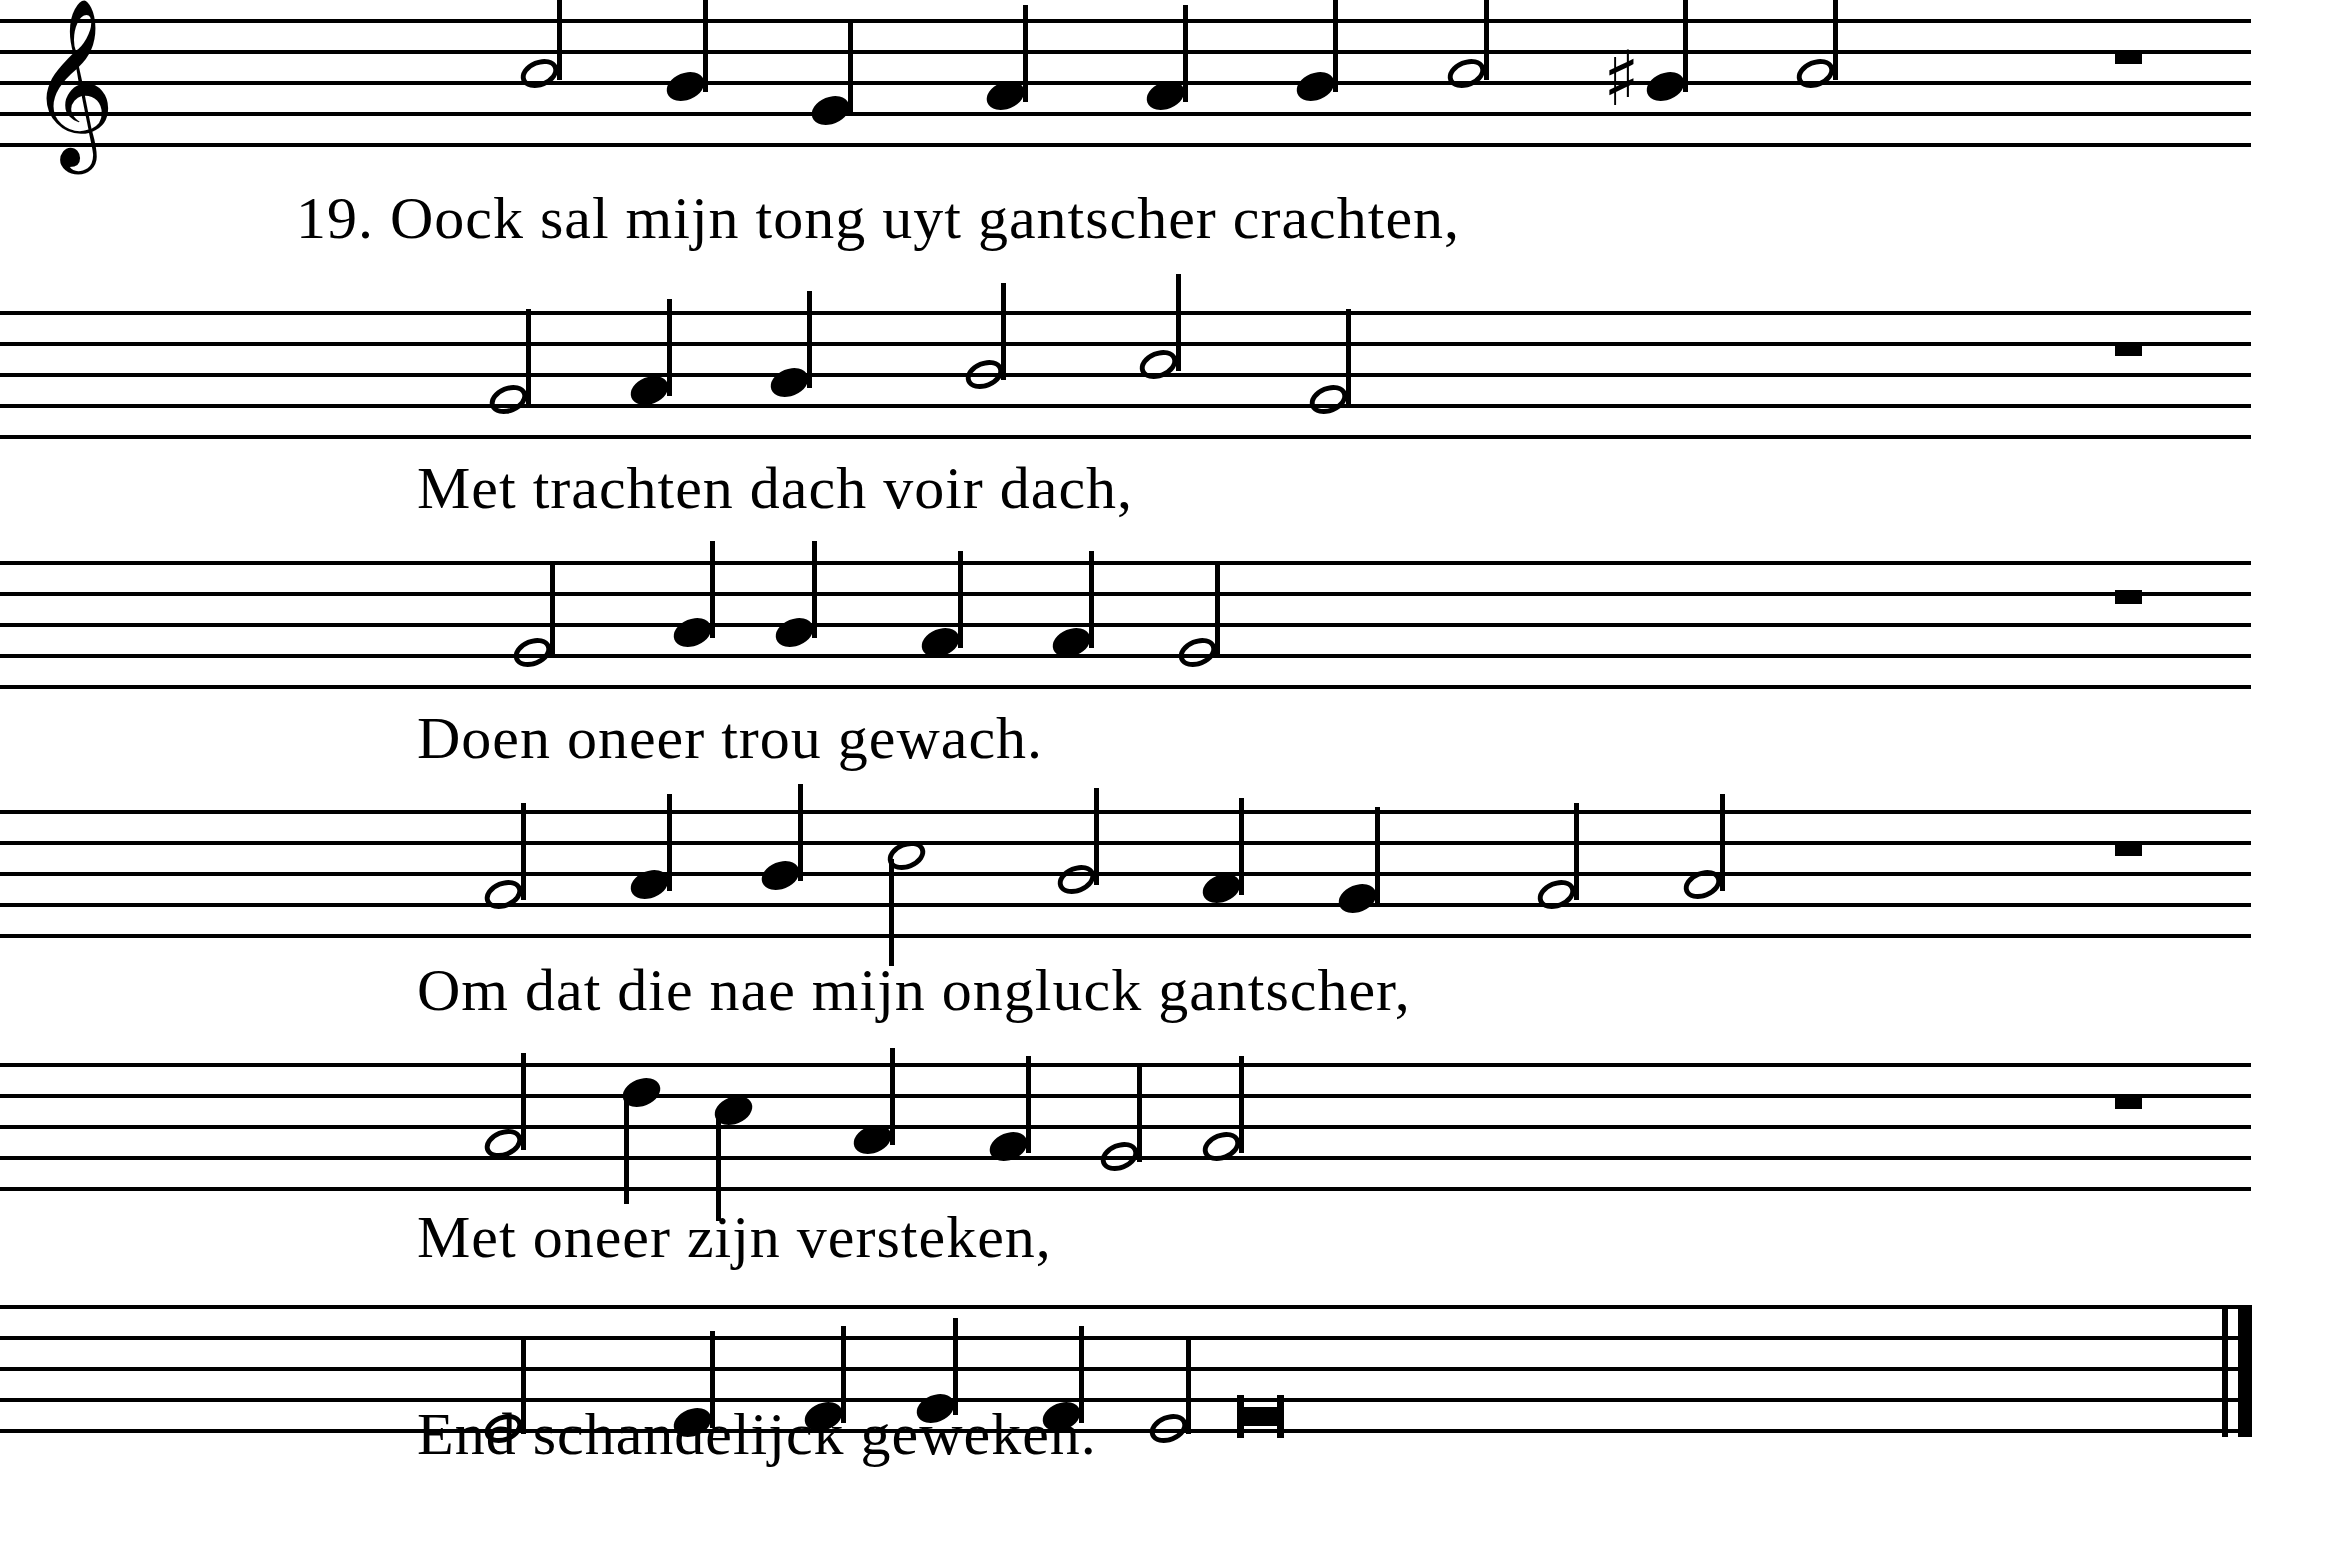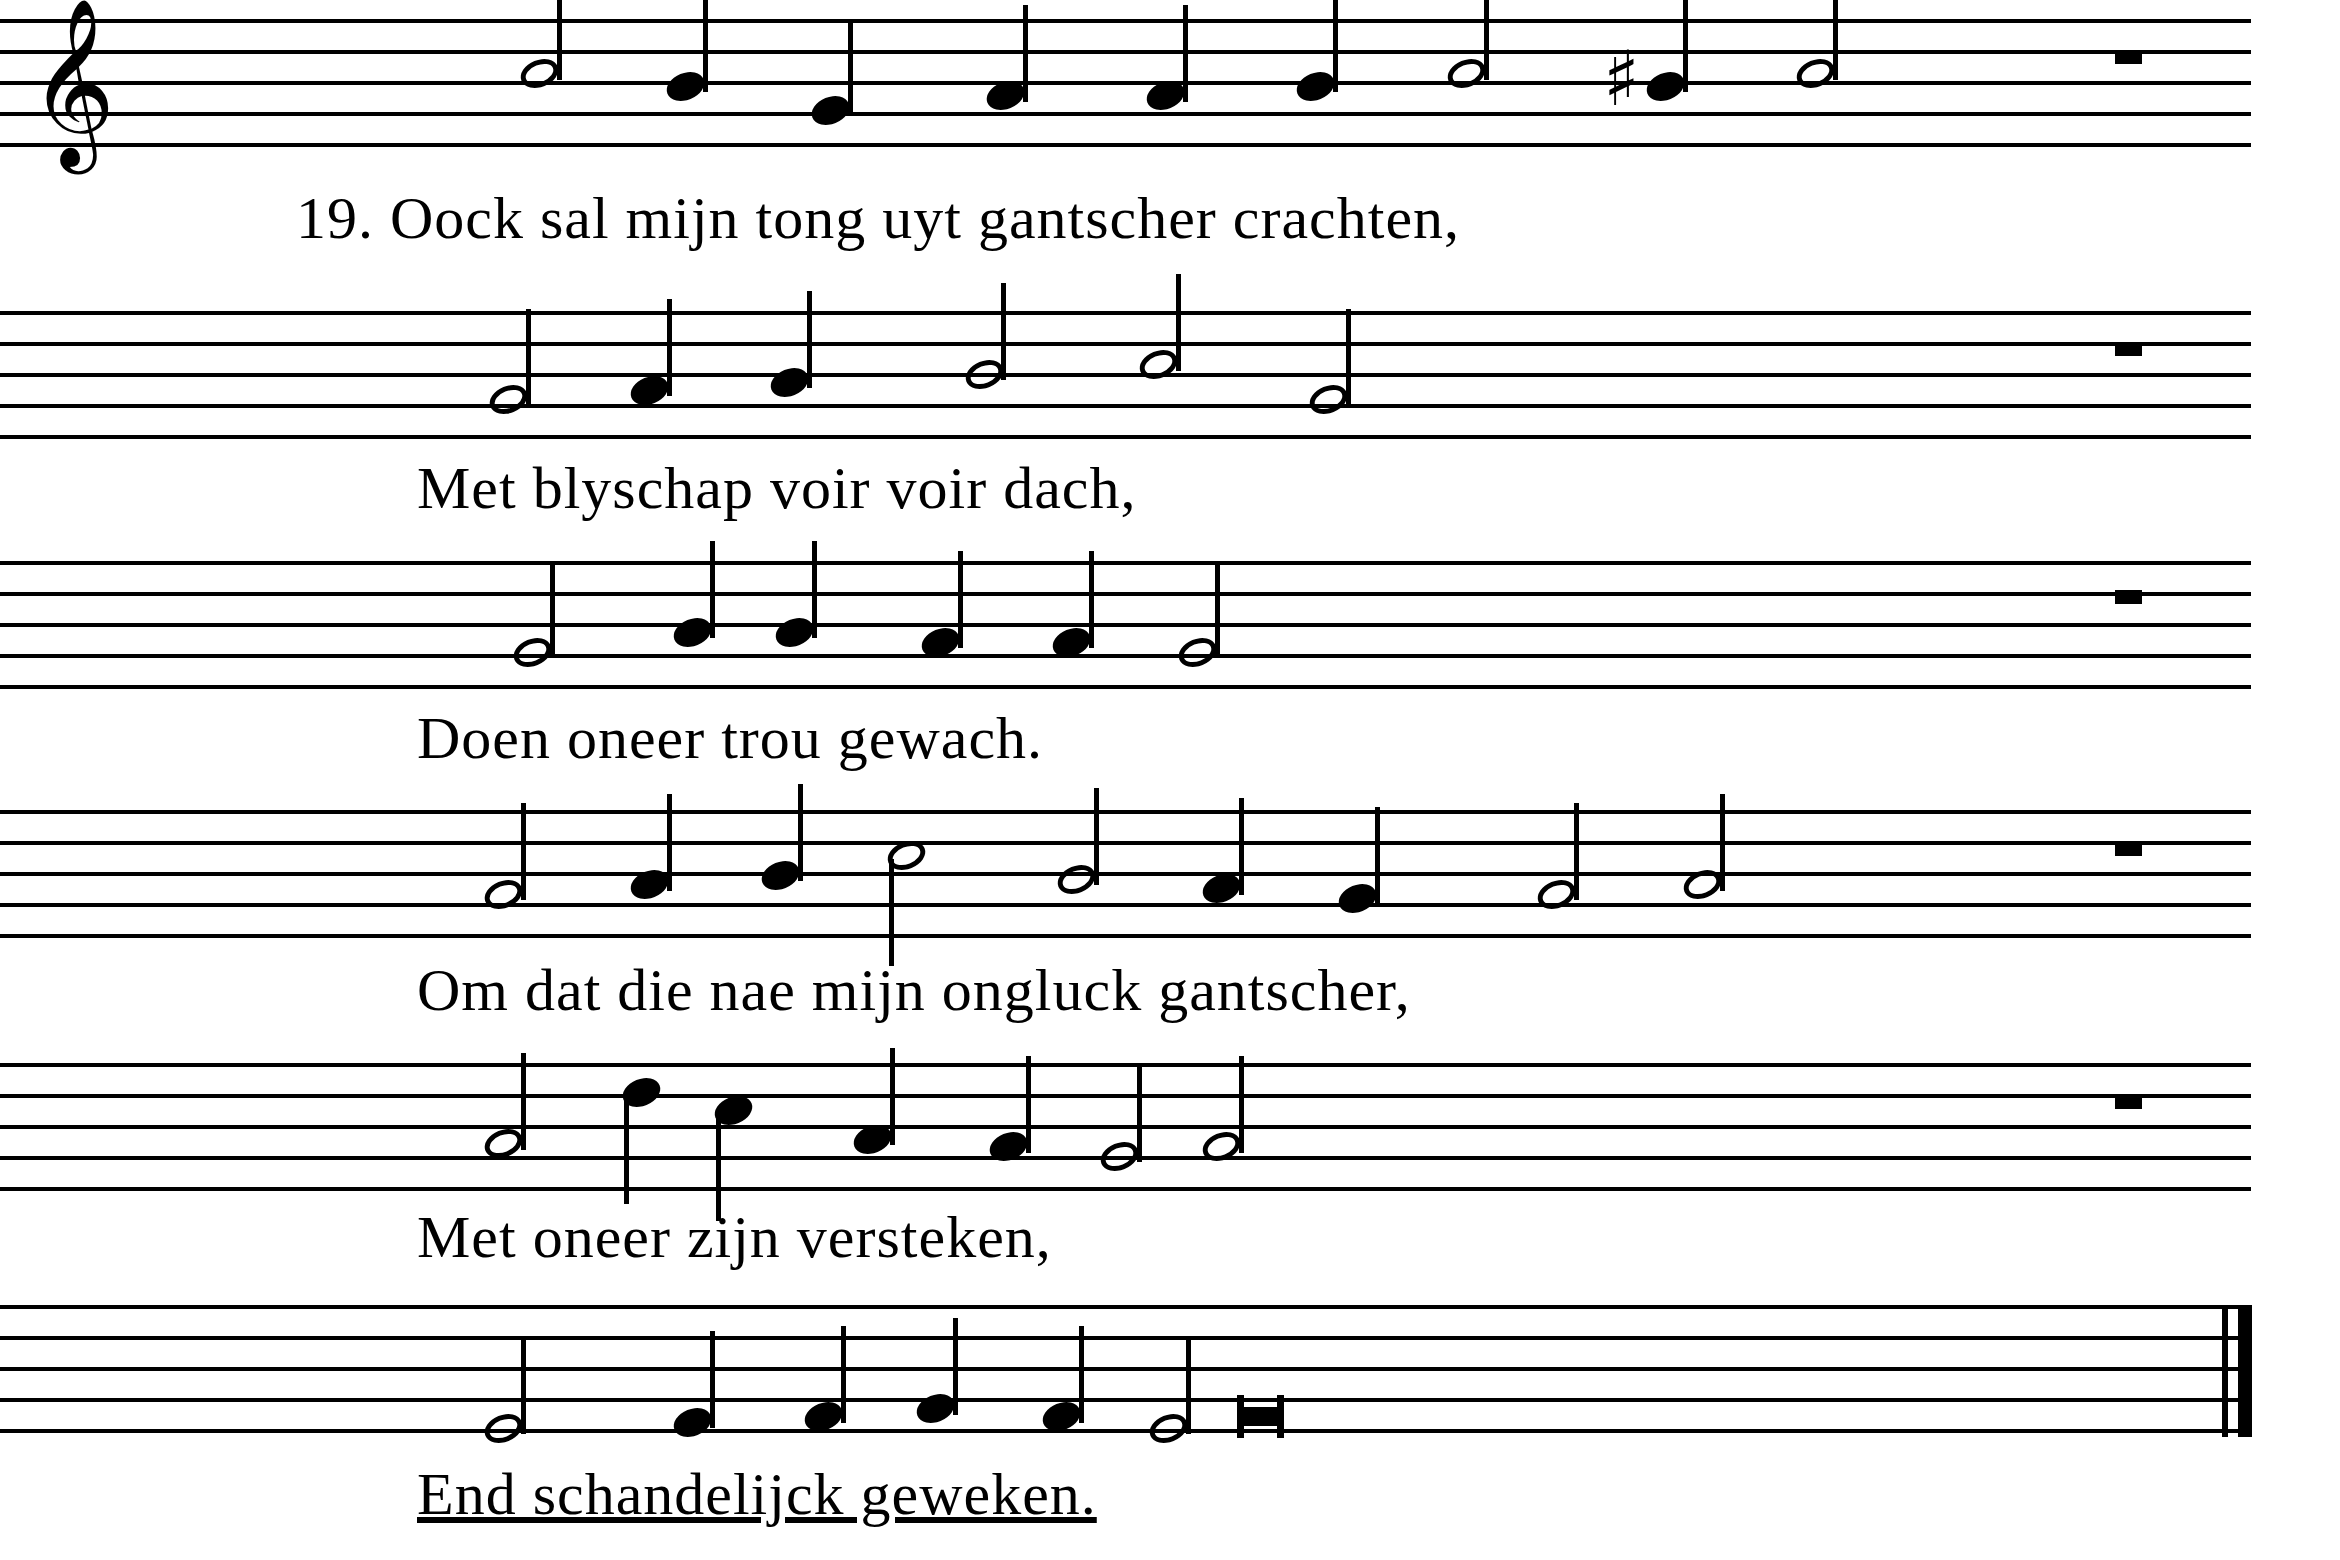--- a/index.html
+++ b/index.html
@@ -165,21 +165,21 @@
     <div class="note open" style="left:965px;top:361px;"></div>
 
     <div class="stem" style="left:1176px;top:274px;height:97px;"></div>
     <div class="note open" style="left:1139px;top:351px;"></div>
 
     <div class="stem" style="left:1346px;top:309px;height:97px;"></div>
     <div class="note open" style="left:1309px;top:386px;"></div>
 
     <div class="rest" style="left:2115px;top:342px;"></div>
 
-    <div class="lyric" style="left:417px;top:454px;">Met blyschap voir voir dach,</div>
+    <div class="lyric" style="left:417px;top:454px;">Met trachten dach voir dach,</div>
   </div>
 
   <div class="system">
     <div class="staff" style="top:561px;height:128px;">
       <div class="line" style="top:0px;"></div>
       <div class="line" style="top:31px;"></div>
       <div class="line" style="top:62px;"></div>
       <div class="line" style="top:93px;"></div>
       <div class="line" style="top:124px;"></div>
     </div>
@@ -312,17 +312,17 @@
 
     <div class="brevis" style="left:1237px;top:1395px;width:47px;height:43px;">
       <div class="bar" style="left:0px;top:0px;width:6.8px;height:43px;"></div>
       <div class="bar" style="left:40px;top:0px;width:6.8px;height:43px;"></div>
       <div class="bar" style="left:0px;top:11.6px;width:47px;height:19.4px;"></div>
     </div>
 
     <div class="finalbar" style="left:2222px;top:1305px;width:5.8px;height:132px;"></div>
     <div class="finalbar" style="left:2238px;top:1305px;width:13.6px;height:132px;"></div>
 
-    <div class="lyric" style="left:417px;top:1460px;text-decoration:underline;">End schandelijck geweken.</div>
+    <div class="lyric" style="left:417px;top:1400px;">End schandelijck geweken.</div>
   </div>
 
 </div>
 
 
 </body></html>

